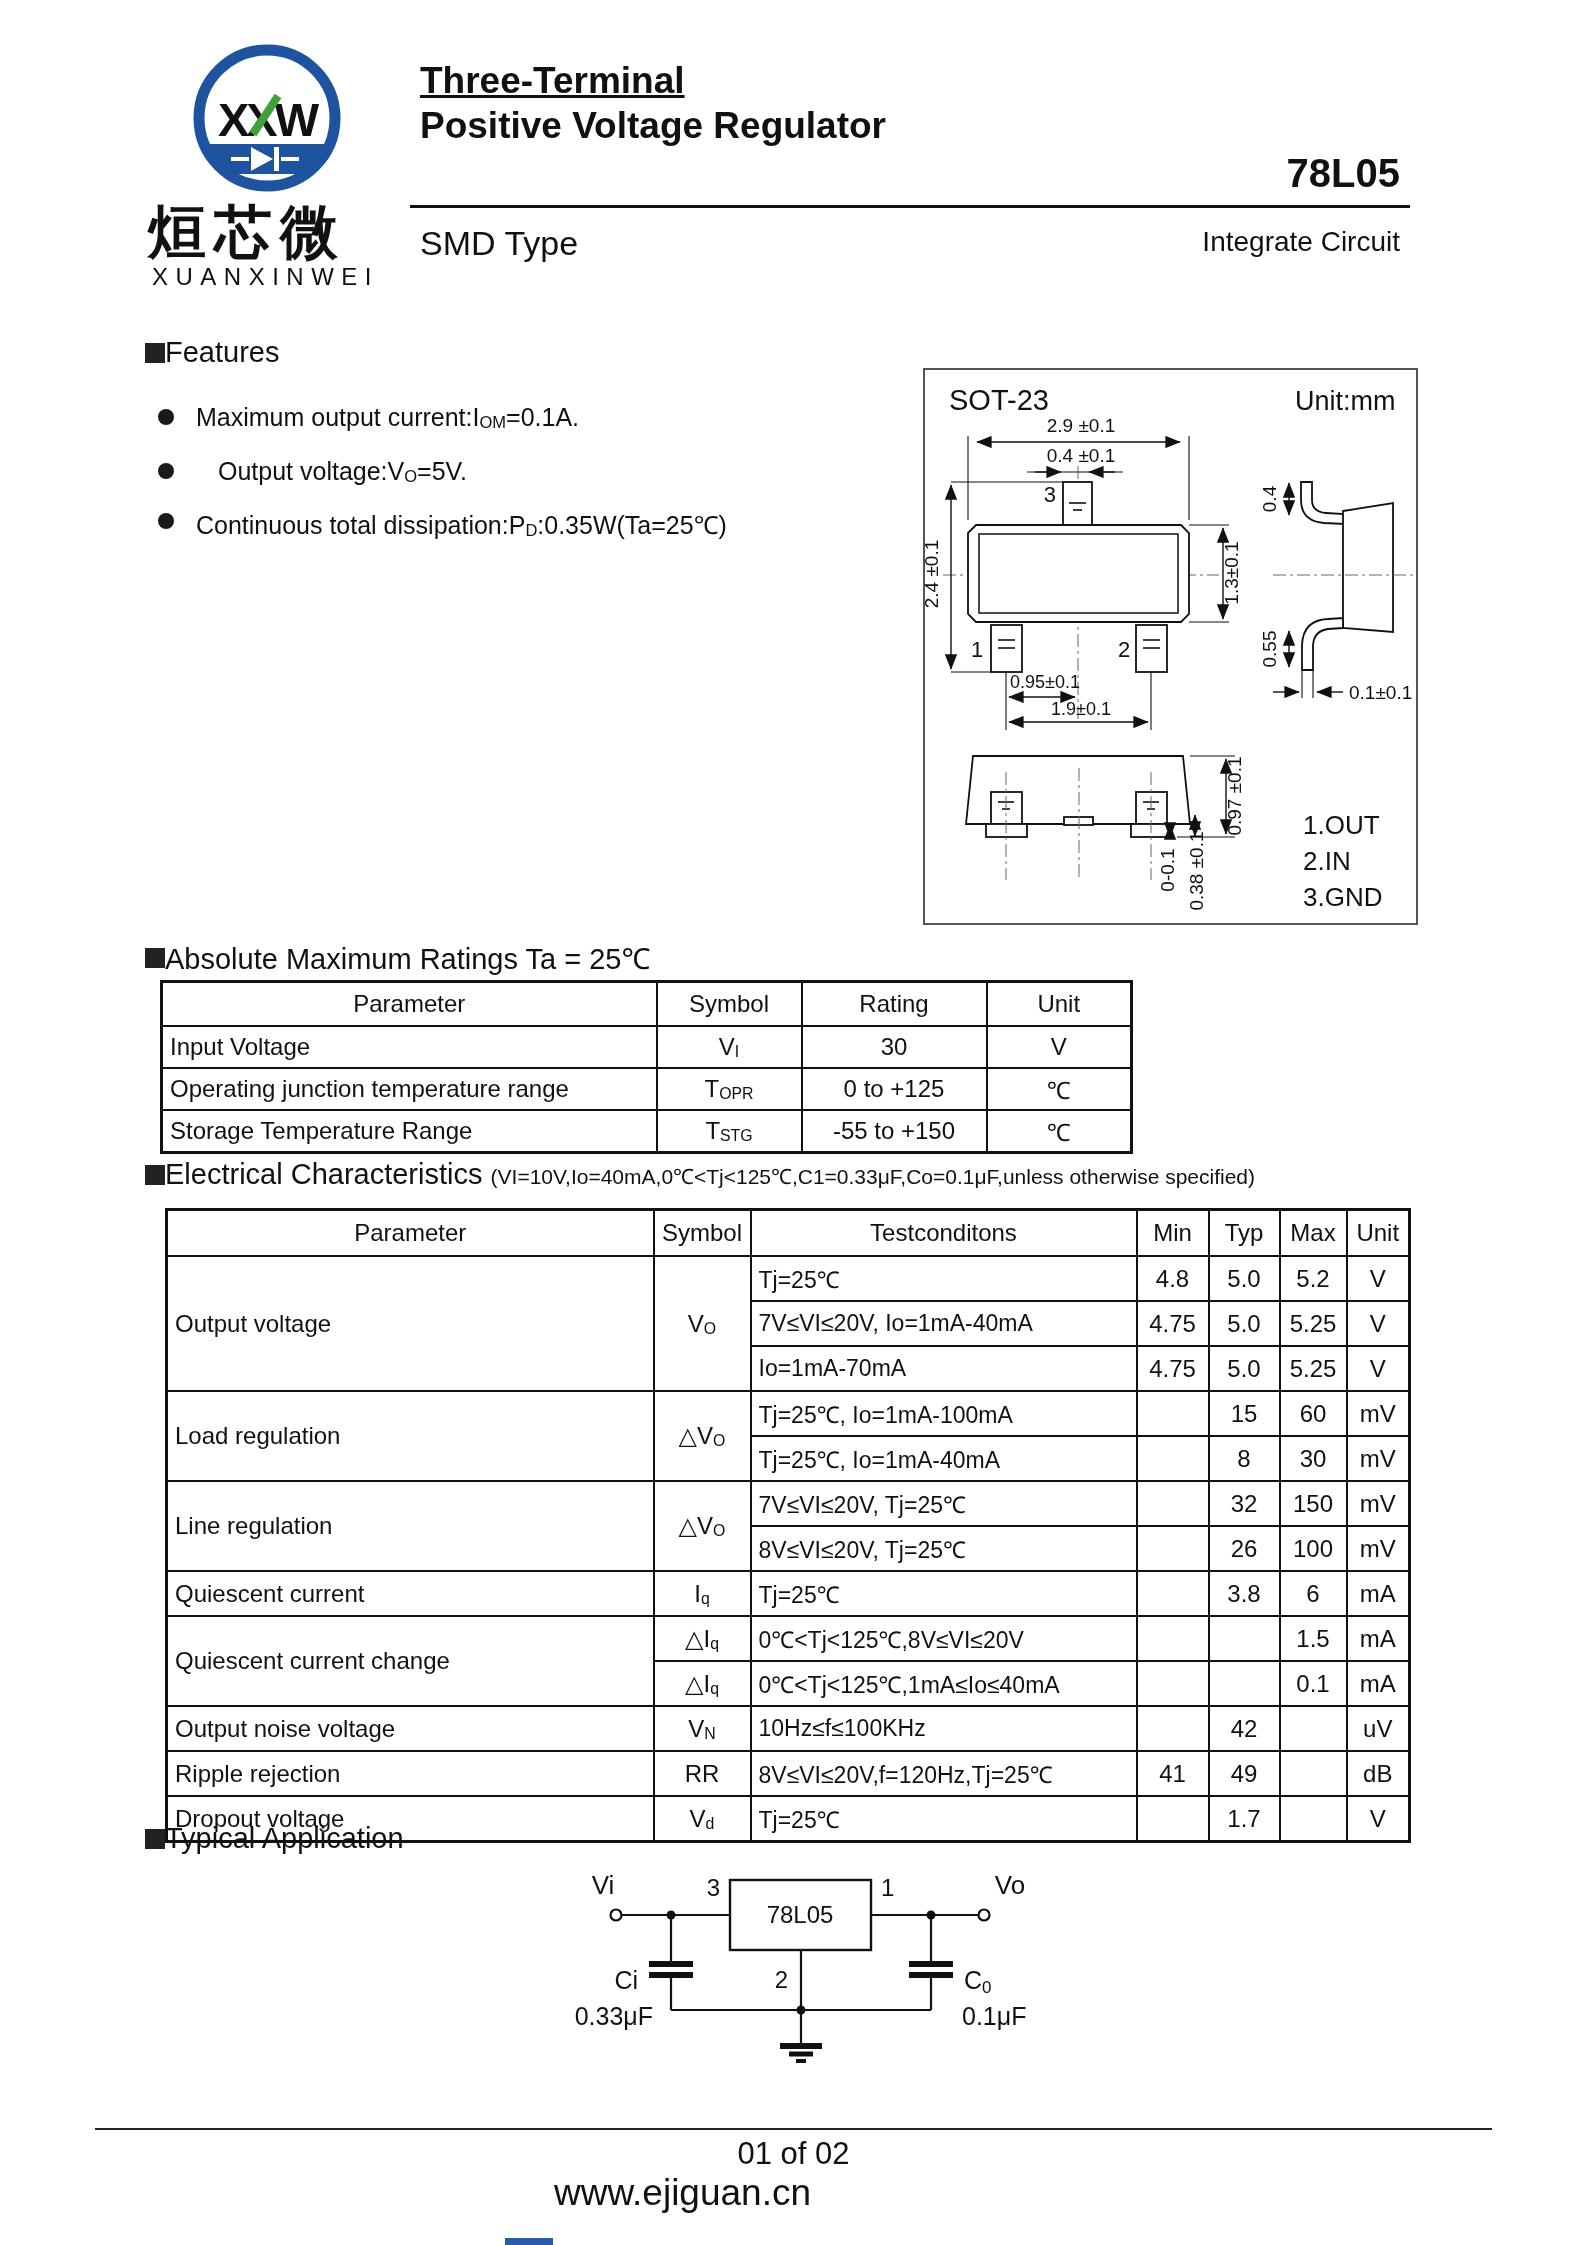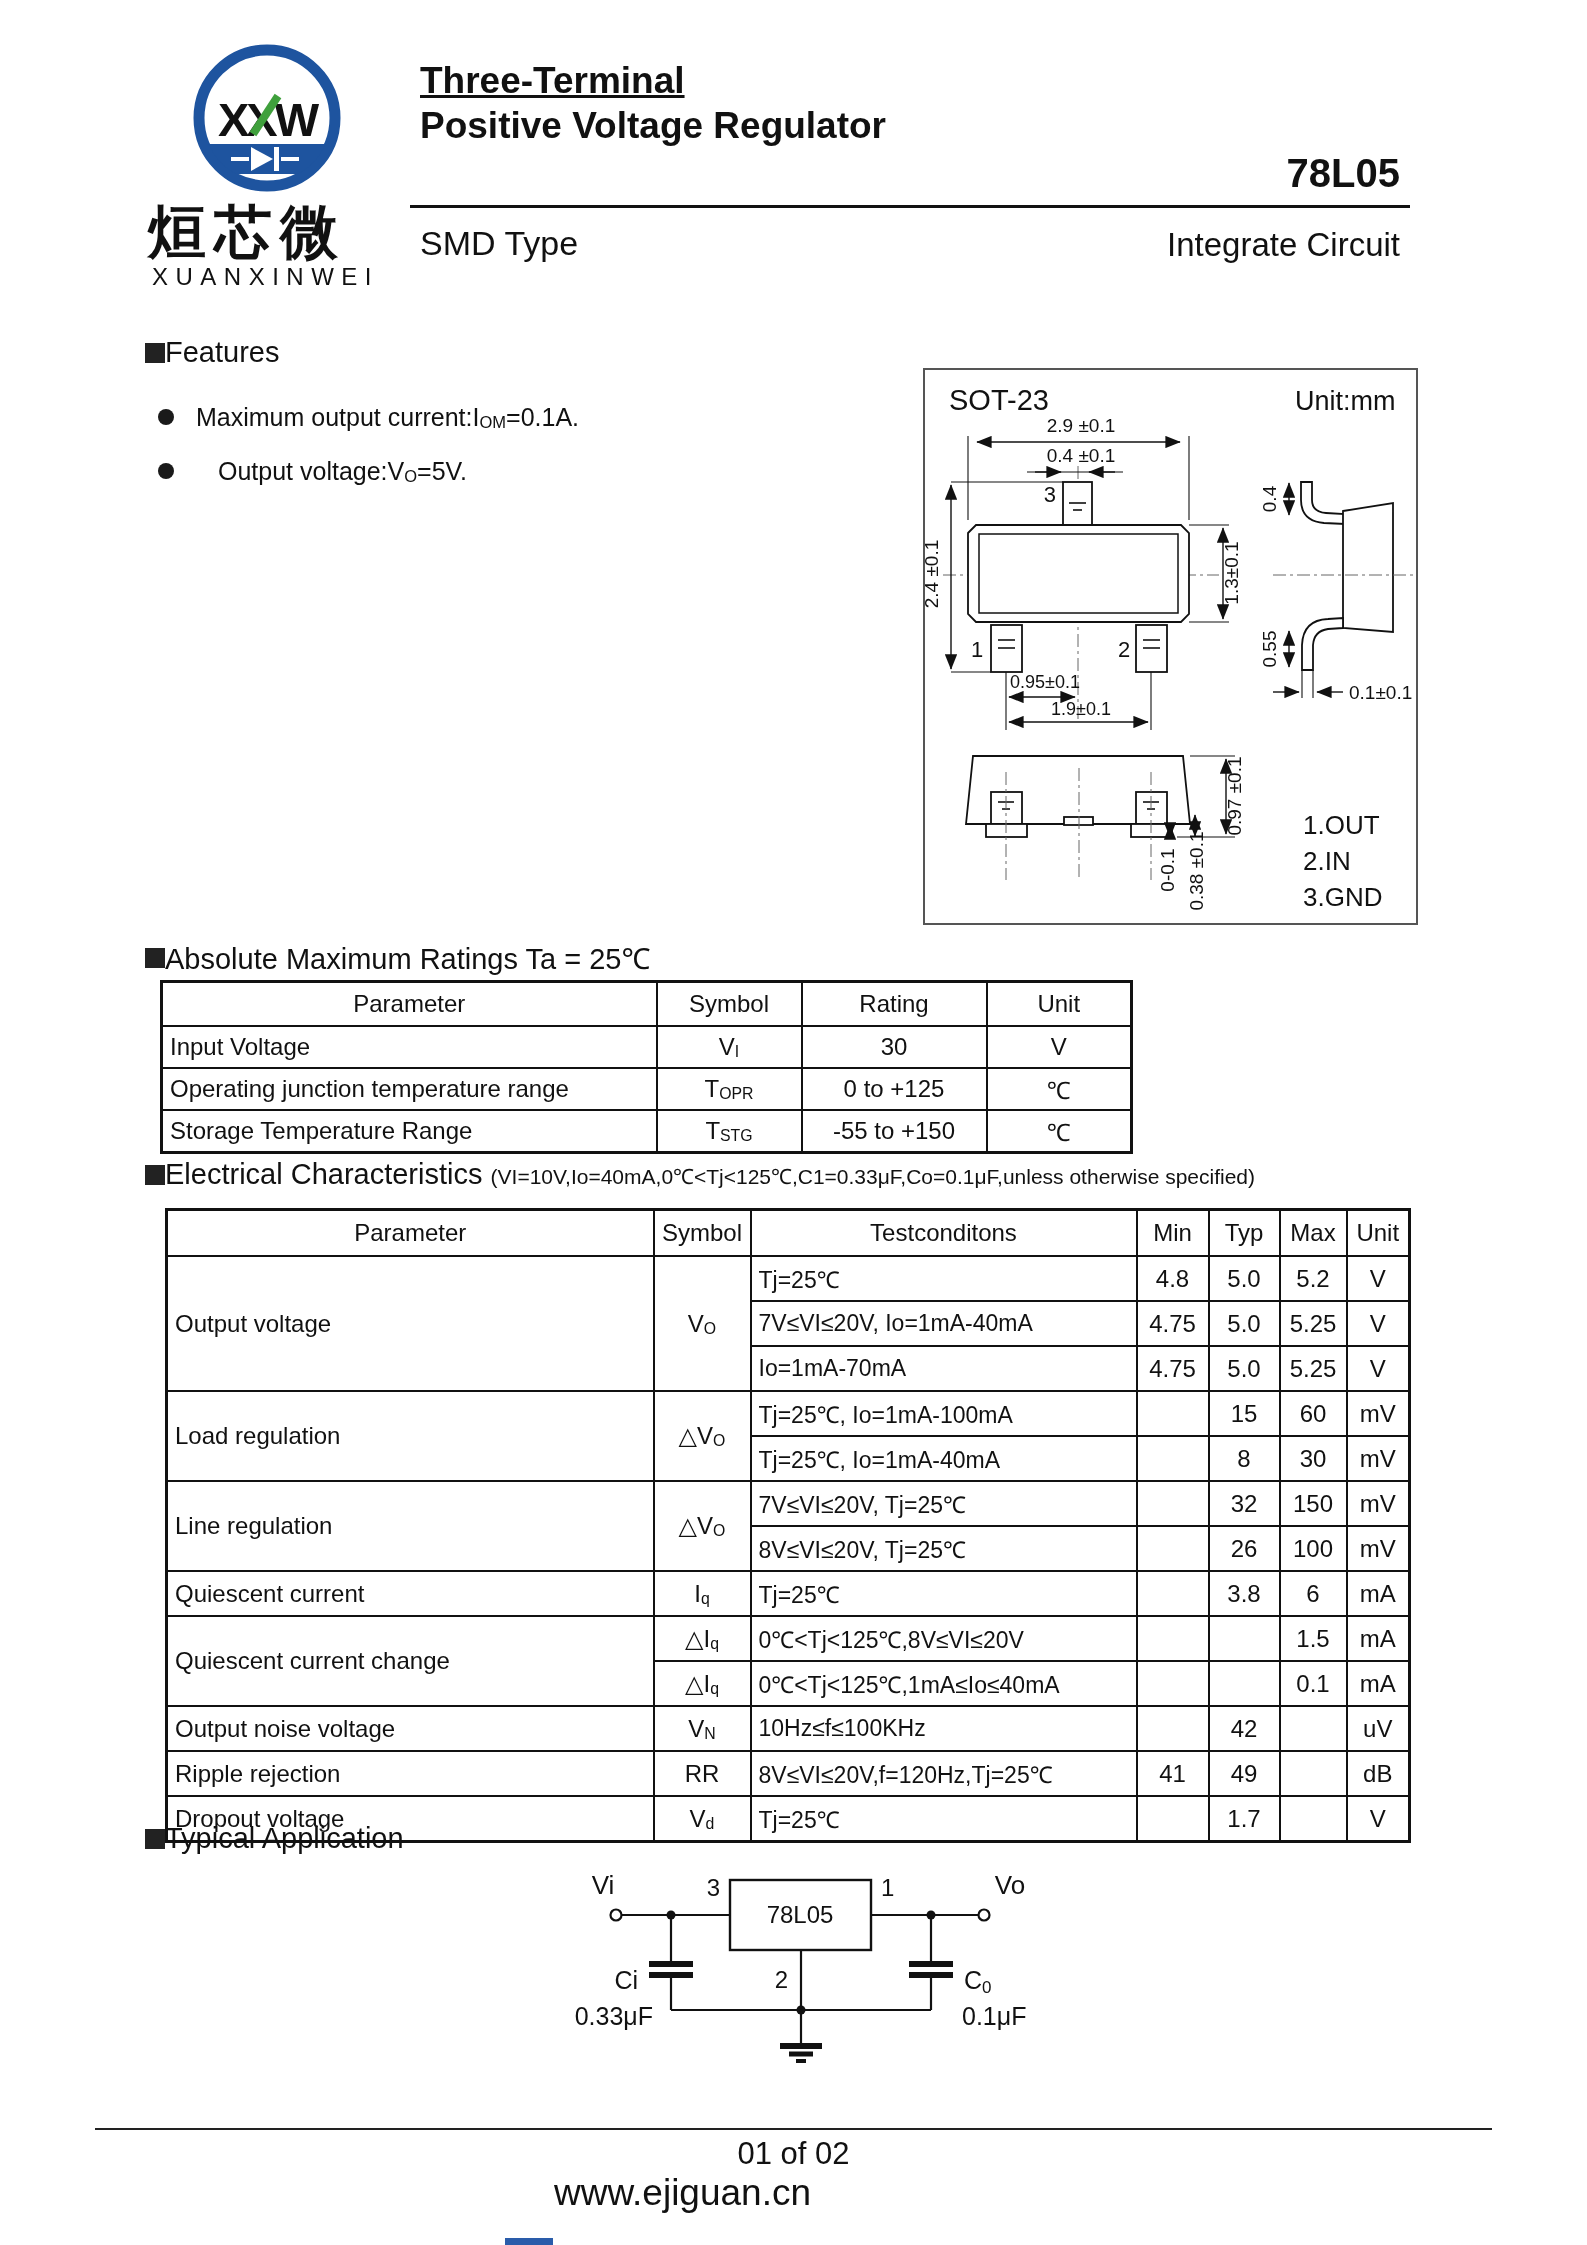--- a/index.html
+++ b/index.html
@@ -7,21 +7,21 @@
         font-family:"Liberation Sans",sans-serif;color:#111;overflow:hidden;}
   .abs{position:absolute;}
   
   .logo-cn{left:148px;top:194px;font-size:58px;font-weight:bold;letter-spacing:8px;}
   .logo-en{left:152px;top:263px;font-size:24px;letter-spacing:7.5px;}
   .t1{left:420px;top:60px;font-size:37px;font-weight:bold;text-decoration:underline;}
   .t2{left:420px;top:105px;font-size:37px;font-weight:bold;}
   .part{left:1140px;top:151px;width:260px;text-align:right;font-size:40px;font-weight:bold;}
   .rule1{left:410px;top:205px;width:1000px;height:3px;background:#111;}
   .smd{left:420px;top:224px;font-size:34px;}
-  .ic{left:1040px;top:226px;width:360px;text-align:right;font-size:33px;}
+  .ic{left:1040px;top:226px;width:360px;text-align:right;font-size:28px;}
   
   .sec{display:flex;align-items:center;font-size:29px;}
   .sq{width:20px;height:20px;background:#222;flex:0 0 auto;}
   .sec small{font-size:21px;}
   .sec-features{left:145px;top:336px;}
   .sec-amr{left:145px;top:938px;}
   .sec-ec{left:145px;top:1158px;}
   .sec-app{left:145px;top:1822px;}
   
   .feat{left:158px;display:flex;align-items:flex-start;gap:22px;font-size:25px;}
@@ -89,20 +89,24 @@
     <span class="sq"></span>
     <span>Features</span>
   </div>
   <div class="abs feat" style="top:403px;">
     <span class="dot"></span>
     <span><span>Maximum output current:I</span><span class="sub">OM</span><span>=0.1A.</span></span>
   </div>
   <div class="abs feat" style="top:457px;gap:44px;">
     <span class="dot"></span>
     <span><span>Output voltage:V</span><span class="sub">O</span><span>=5V.</span></span>
+  </div>
+  <div class="abs feat" style="top:507px;">
+    <span class="dot"></span>
+    <span><span>Continuous total dissipation:P</span><span class="sub">D</span><span>:0.35W(Ta=25℃)</span></span>
   </div>
 
   <svg class="abs pkgbox" width="495" height="557" viewBox="0 0 495 557">
     <defs>
       <marker id="arr" viewBox="0 0 10 8" markerWidth="11" markerHeight="9" refX="9.5" refY="4" orient="auto-start-reverse">
         <path d="M0,0L10,4L0,8z" fill="#111"></path>
       </marker>
     </defs>
     <rect x="1" y="1" width="493" height="555" fill="none" stroke="#555" stroke-width="2"></rect>
     <text x="26" y="42" font-size="29">SOT-23</text>

